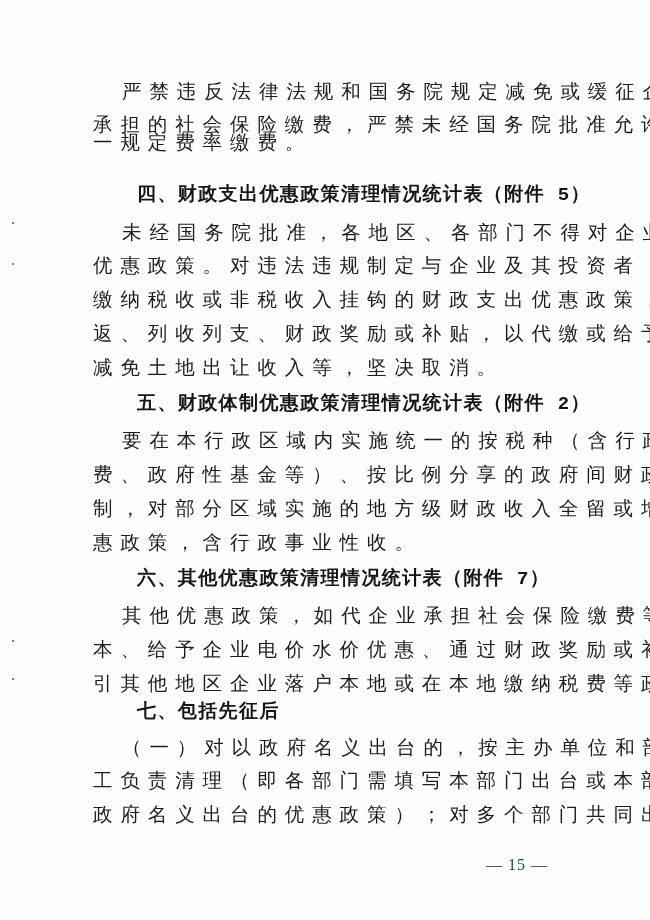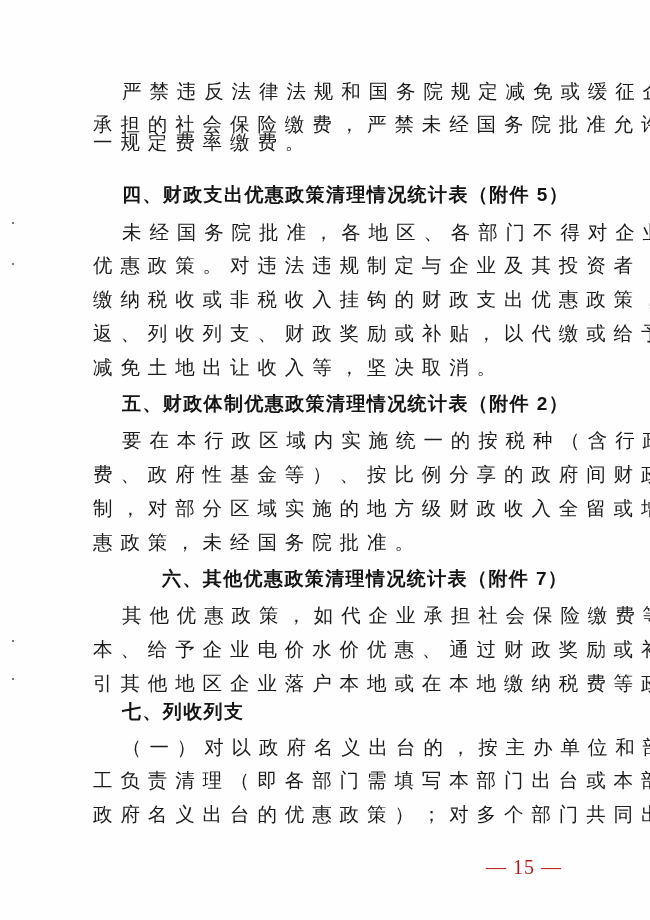--- a/index.html
+++ b/index.html
@@ -31,35 +31,35 @@
     left: 0;
     height: 30px;
     line-height: 30px;
     font-size: 19.5px;
     letter-spacing: 7.9px;
     white-space: nowrap;
     color: #1c1c1c;
   }
   .indent { left: 29px; }
   .heading {
-    font-family: Liberation Sans, sans-serif;
+    font-family: Liberation Mono, monospace;
     font-weight: bold;
     font-size: 19px;
     letter-spacing: 1.4px;
-    left: 29px;
+    left: 44px;
     color: #151515;
   }
   .page-number {
     position: absolute;
     left: 486px;
     top: 856px;
     font-family: "Liberation Serif", "DejaVu Serif", serif;
-    font-size: 20px;
+    font-size: 16px;
     letter-spacing: 1px;
-    color: #b91c1c;
+    color: #0c4a6e;
     white-space: nowrap;
   }
   .margin-mark {
     position: absolute;
     width: 2px;
     height: 2px;
     background: #555;
     border-radius: 1px;
   }
 </style>
@@ -85,29 +85,29 @@
     <div class="line" style="top:251px;">优惠政策。对违法违规制定与企业及其投资者（或管理者）</div>
     <div class="line" style="top:285px;">缴纳税收或非税收入挂钩的财政支出优惠政策，包括先征后</div>
     <div class="line" style="top:319px;">返、列收列支、财政奖励或补贴，以代缴或给予补贴等形式</div>
     <div class="line" style="top:353px;text-align:right;">减免土地出让收入等，坚决取消。</div>
 
     <div class="line heading" style="top:389px;">五、财政体制优惠政策清理情况统计表（附件 2）</div>
 
     <div class="line indent" style="top:426px;">要在本行政区域内实施统一的按税种（含行政事业性收</div>
     <div class="line" style="top:460px;">费、政府性基金等）、按比例分享的政府间财政收入分配体</div>
     <div class="line" style="top:494px;">制，对部分区域实施的地方级财政收入全留或增量返还等优</div>
-    <div class="line" style="top:528px;">惠政策，未经国务院批准。</div>
+    <div class="line" style="top:528px;">惠政策，含行政事业性收。</div>
 
-    <div class="line heading" style="top:564px;margin-left:40px;">六、其他优惠政策清理情况统计表（附件 7）</div>
+    <div class="line heading" style="top:564px;">六、其他优惠政策清理情况统计表（附件 7）</div>
 
     <div class="line indent" style="top:601px;">其他优惠政策，如代企业承担社会保险缴费等经营成</div>
     <div class="line" style="top:635px;">本、给予企业电价水价优惠、通过财政奖励或补贴等形式吸</div>
     <div class="line" style="top:669px;">引其他地区企业落户本地或在本地缴纳税费等政策。</div>
 
-    <div class="line heading" style="top:697px;">七、列收列支</div>
+    <div class="line heading" style="top:697px;">七、包括先征后</div>
 
     <div class="line indent" style="top:733px;">（一）对以政府名义出台的，按主办单位和部门职能分</div>
     <div class="line" style="top:766px;">工负责清理（即各部门需填写本部门出台或本部门主办并以</div>
     <div class="line" style="top:800px;">政府名义出台的优惠政策）；对多个部门共同出台的政策，</div>
   </div>
 
   <div class="page-number">— 15 —</div>
 </div>
 
 </body></html>

